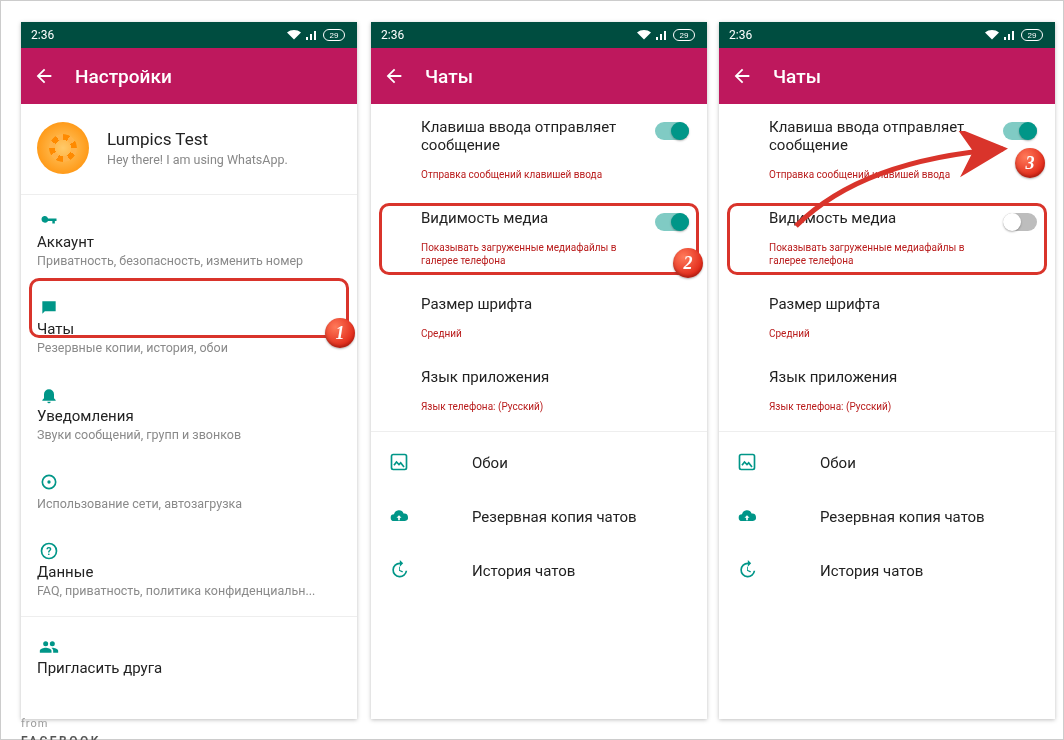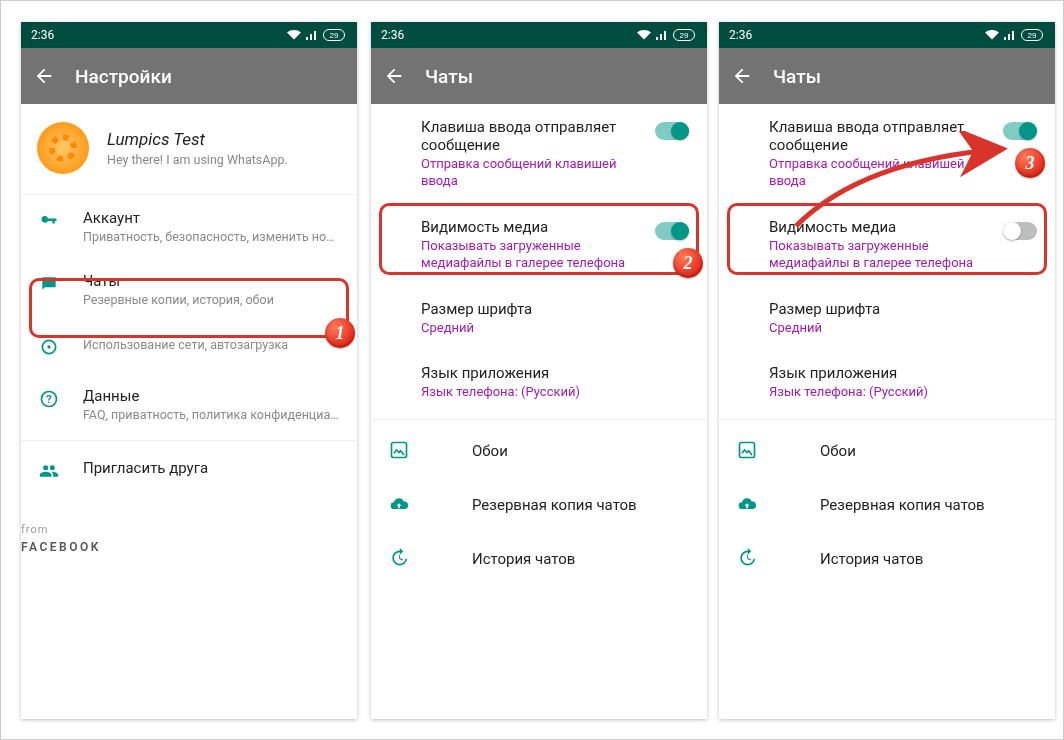--- a/index.html
+++ b/index.html
@@ -40,21 +40,21 @@
     justify-content: space-between;
     padding: 0 10px;
     font-size: 12px;
   }
   .status-right { display: flex; align-items: center; gap: 4px; }
   .status-right svg { display: block; }
 
   
   .appbar {
     height: 56px;
-    background: #737373;
+    background: #be185d;
     color: #fff;
     display: flex;
     align-items: center;
     padding: 0 12px;
     font-size: 19px;
     font-weight: 500;
   }
   .appbar .back { width: 22px; height: 22px; margin-right: 20px; }
 
   
@@ -71,28 +71,29 @@
     margin-right: 18px;
     flex: none;
   }
   .profile .avatar::before {
     content: ""; position: absolute; inset: 12px;
     border-radius: 50%;
     background: repeating-conic-gradient(#ff8a00 0 30deg, #ffb34a 30deg 60deg);
     mask: radial-gradient(circle, transparent 40%, #000 41%);
     -webkit-mask: radial-gradient(circle, transparent 40%, #000 41%);
   }
-  .profile .name { font-size: 17px; color: #222; font-style: italic; }
+  .profile .name { font-size: 17px; color: #222; }
   .profile .status { font-size: 12.5px; color: #888; margin-top: 3px; }
 
   
   .item {
     display: flex;
     padding: 14px 16px 14px 16px;
     position: relative;
+    flex-direction: column;
   }
   .item .ic {
     width: 24px; height: 24px; flex: none;
     margin-right: 22px;
     color: #009688;
     display: flex; align-items: center; justify-content: center;
   }
   .item .texts { flex: 1; min-width: 0; }
   .item .title { font-size: 15px; color: #222; }
   .item .sub {
@@ -111,21 +112,21 @@
 
   
   .setting {
     display: flex;
     align-items: flex-start;
     padding: 14px 18px 14px 50px;
     position: relative;
   }
   .setting .texts { flex: 1; }
   .setting .title { font-size: 15px; color: #222; }
-  .setting .sub { font-size: 13px; color: #a21caf; margin-top: 2px; line-height: 1.3; }
+  .setting .sub { font-size: 10px; color: #b91c1c; margin-top: 14px; line-height: 1.3; }
   .switch {
     width: 34px; height: 18px; border-radius: 10px;
     background: #bdbdbd; position: relative; flex: none;
     margin-top: 4px; margin-left: 8px;
   }
   .switch::after {
     content: ""; position: absolute; width: 18px; height: 18px; border-radius: 50%;
     background: #fff; top: 0; left: 0;
     box-shadow: 0 1px 2px rgba(0,0,0,0.3);
   }
@@ -218,20 +219,31 @@
           </svg>
         </span>
       <div class="texts">
         <div class="title">Чаты</div>
         <div class="sub">Резервные копии, история, обои</div>
       </div>
     </div>
     <div class="item">
       <span class="ic">
           <svg viewBox="0 0 24 24" width="20" height="20">
+            <path fill="currentColor" d="M12 22a2 2 0 0 0 2-2h-4a2 2 0 0 0 2 2zm6-6V11a6 6 0 1 0-12 0v5l-2 2v1h16v-1z"></path>
+          </svg>
+        </span>
+      <div class="texts">
+        <div class="title">Уведомления</div>
+        <div class="sub">Звуки сообщений, групп и звонков</div>
+      </div>
+    </div>
+    <div class="item">
+      <span class="ic">
+          <svg viewBox="0 0 24 24" width="20" height="20">
             <circle cx="12" cy="12" r="8" fill="none" stroke="currentColor" stroke-width="2"></circle>
             <circle cx="12" cy="12" r="2" fill="currentColor"></circle>
           </svg>
         </span>
       <div class="texts">
         <div class="sub">Использование сети, автозагрузка</div>
       </div>
     </div>
     <div class="item">
       <span class="ic">

